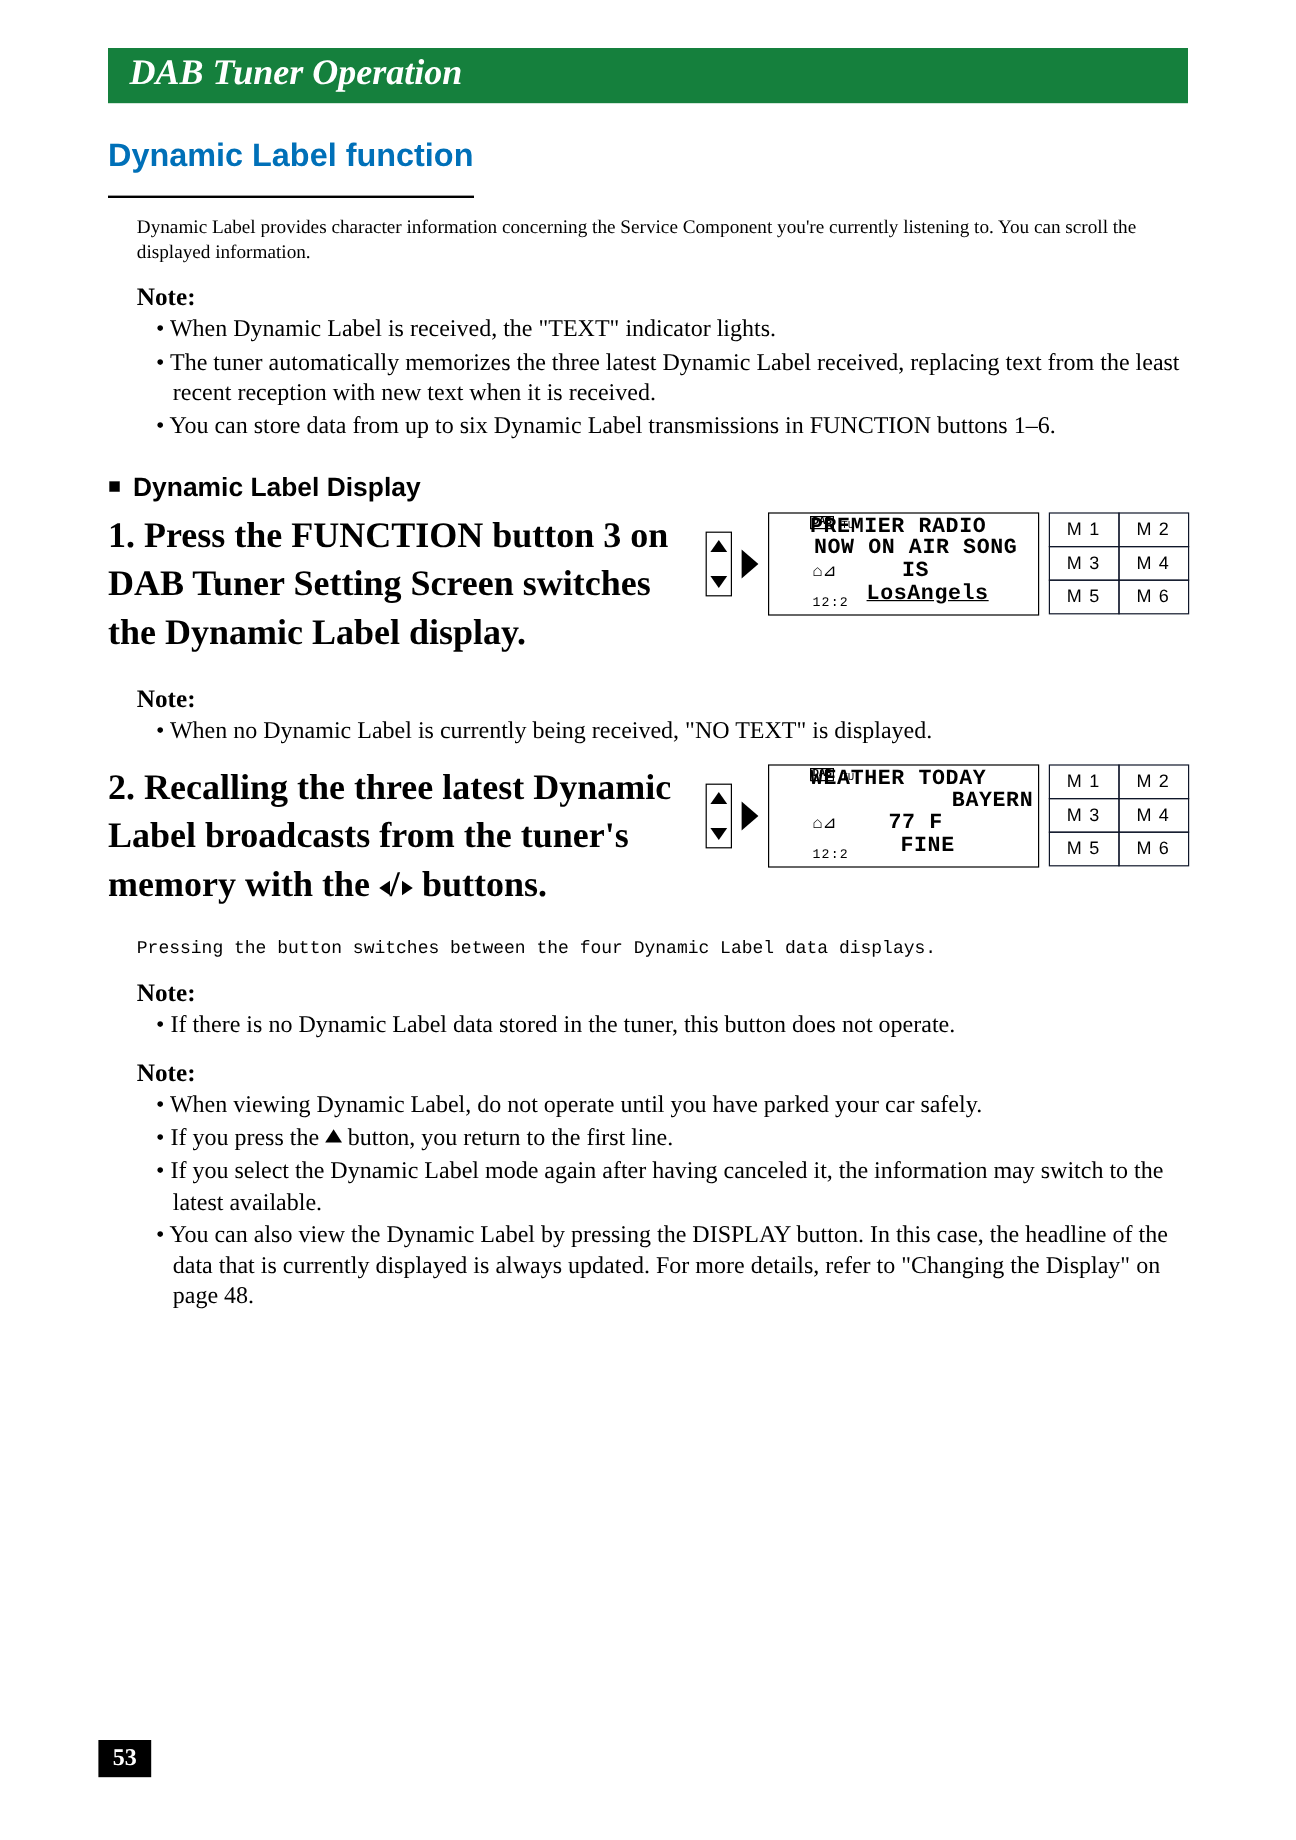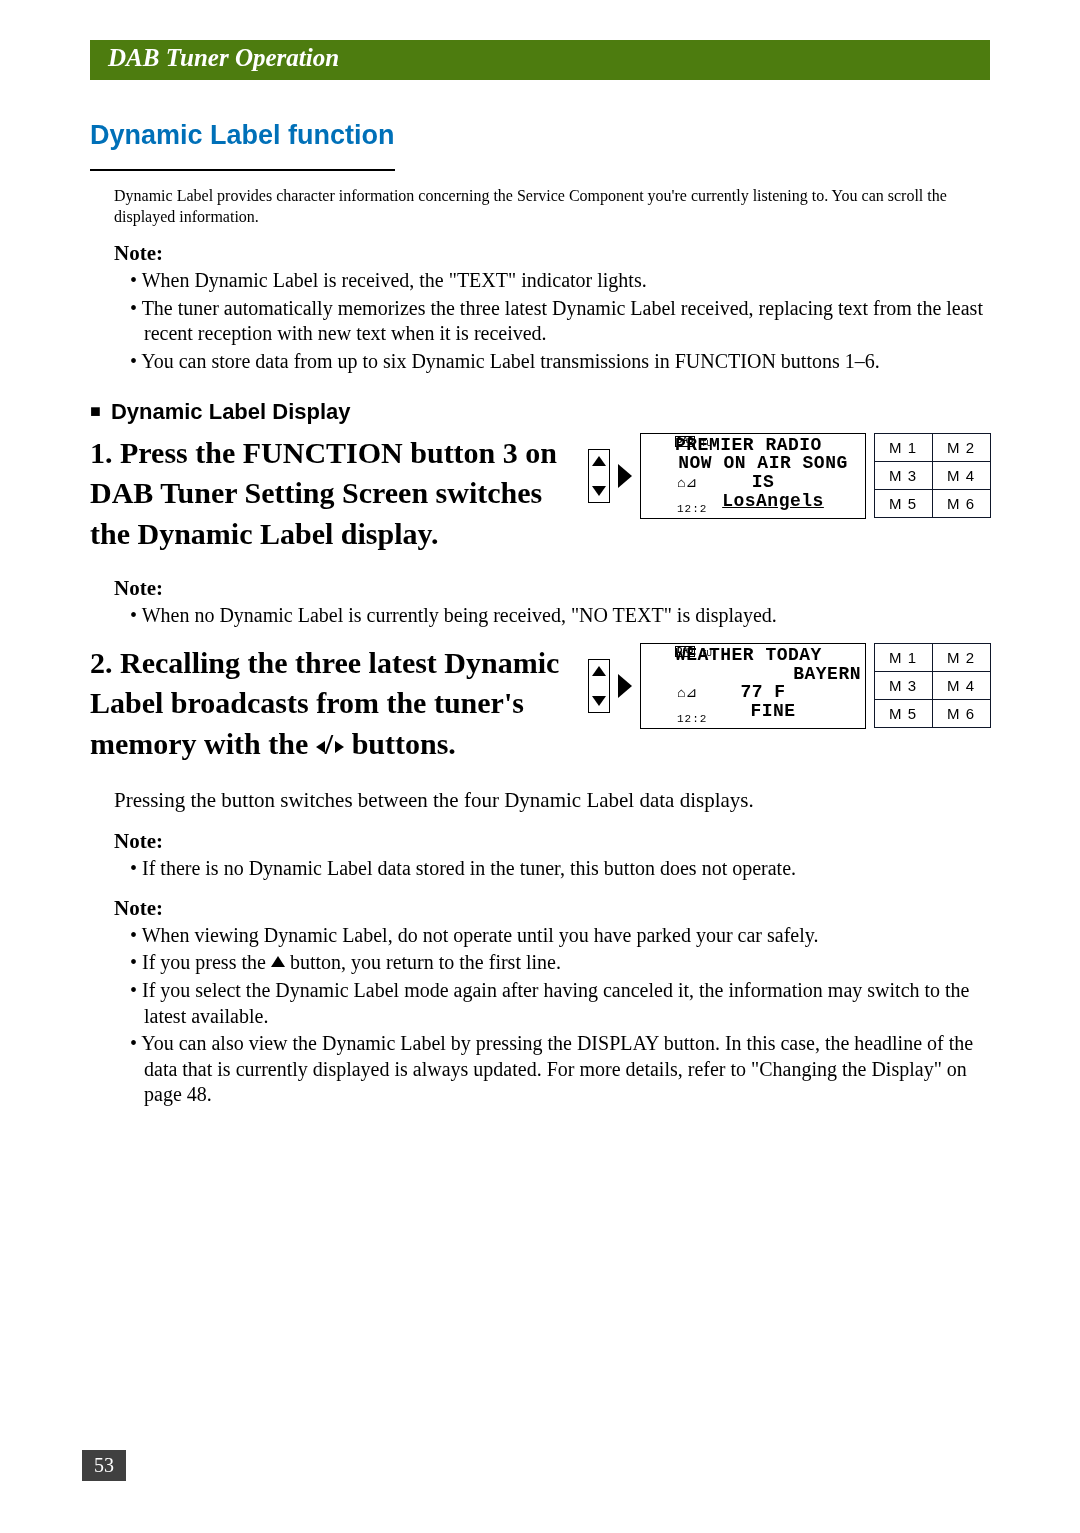--- a/index.html
+++ b/index.html
@@ -12,27 +12,27 @@
     width: 1080px;
     height: 1533px;
     box-sizing: border-box;
     position: relative;
   }
   .page {
     padding: 40px 90px 0 90px;
     box-sizing: border-box;
   }
   .chapter-bar {
-    background: #4d7c0f;
+    background: #15803d;
     color: #fff;
     font-style: italic;
     font-weight: bold;
-    font-size: 25px;
+    font-size: 30px;
     padding: 4px 18px 8px 18px;
-    margin-bottom: 40px;
+    margin-bottom: 28px;
   }
   .section-title {
     color: #0070b8;
     font-family: Arial, Helvetica, sans-serif;
     font-weight: bold;
     font-size: 27px;
     border-bottom: 2px solid #000;
     display: inline-block;
     padding-bottom: 18px;
     margin-bottom: 14px;
@@ -159,30 +159,31 @@
     border: 1px solid #0f172a;
     display:flex;
     align-items:center;
     justify-content:center;
     font-family: Arial, sans-serif;
     font-size: 15px;
     letter-spacing: 1px;
     margin: -0.5px;
   }
   .followup {
-    font-size: 21px;
+    font-size: 15px;
     margin: 24px 0 16px 24px;
+    font-family: Liberation Mono, monospace;
   }
   .page-num {
     position: absolute;
     left: 82px;
     bottom: 52px;
-    background: #404040;
+    background: #000000;
     color: #fff;
-    font-weight: normal;
+    font-weight: bold;
     font-size: 20px;
     padding: 4px 12px;
     font-family: "Times New Roman", serif;
   }
   .note-block { margin-top: 22px; }
   .step3 { font-size:22px; font-weight:bold; margin-top:18px; }
   .left-right-tri::before{
     content:"";
     display:inline-block;
     width:0;height:0;

